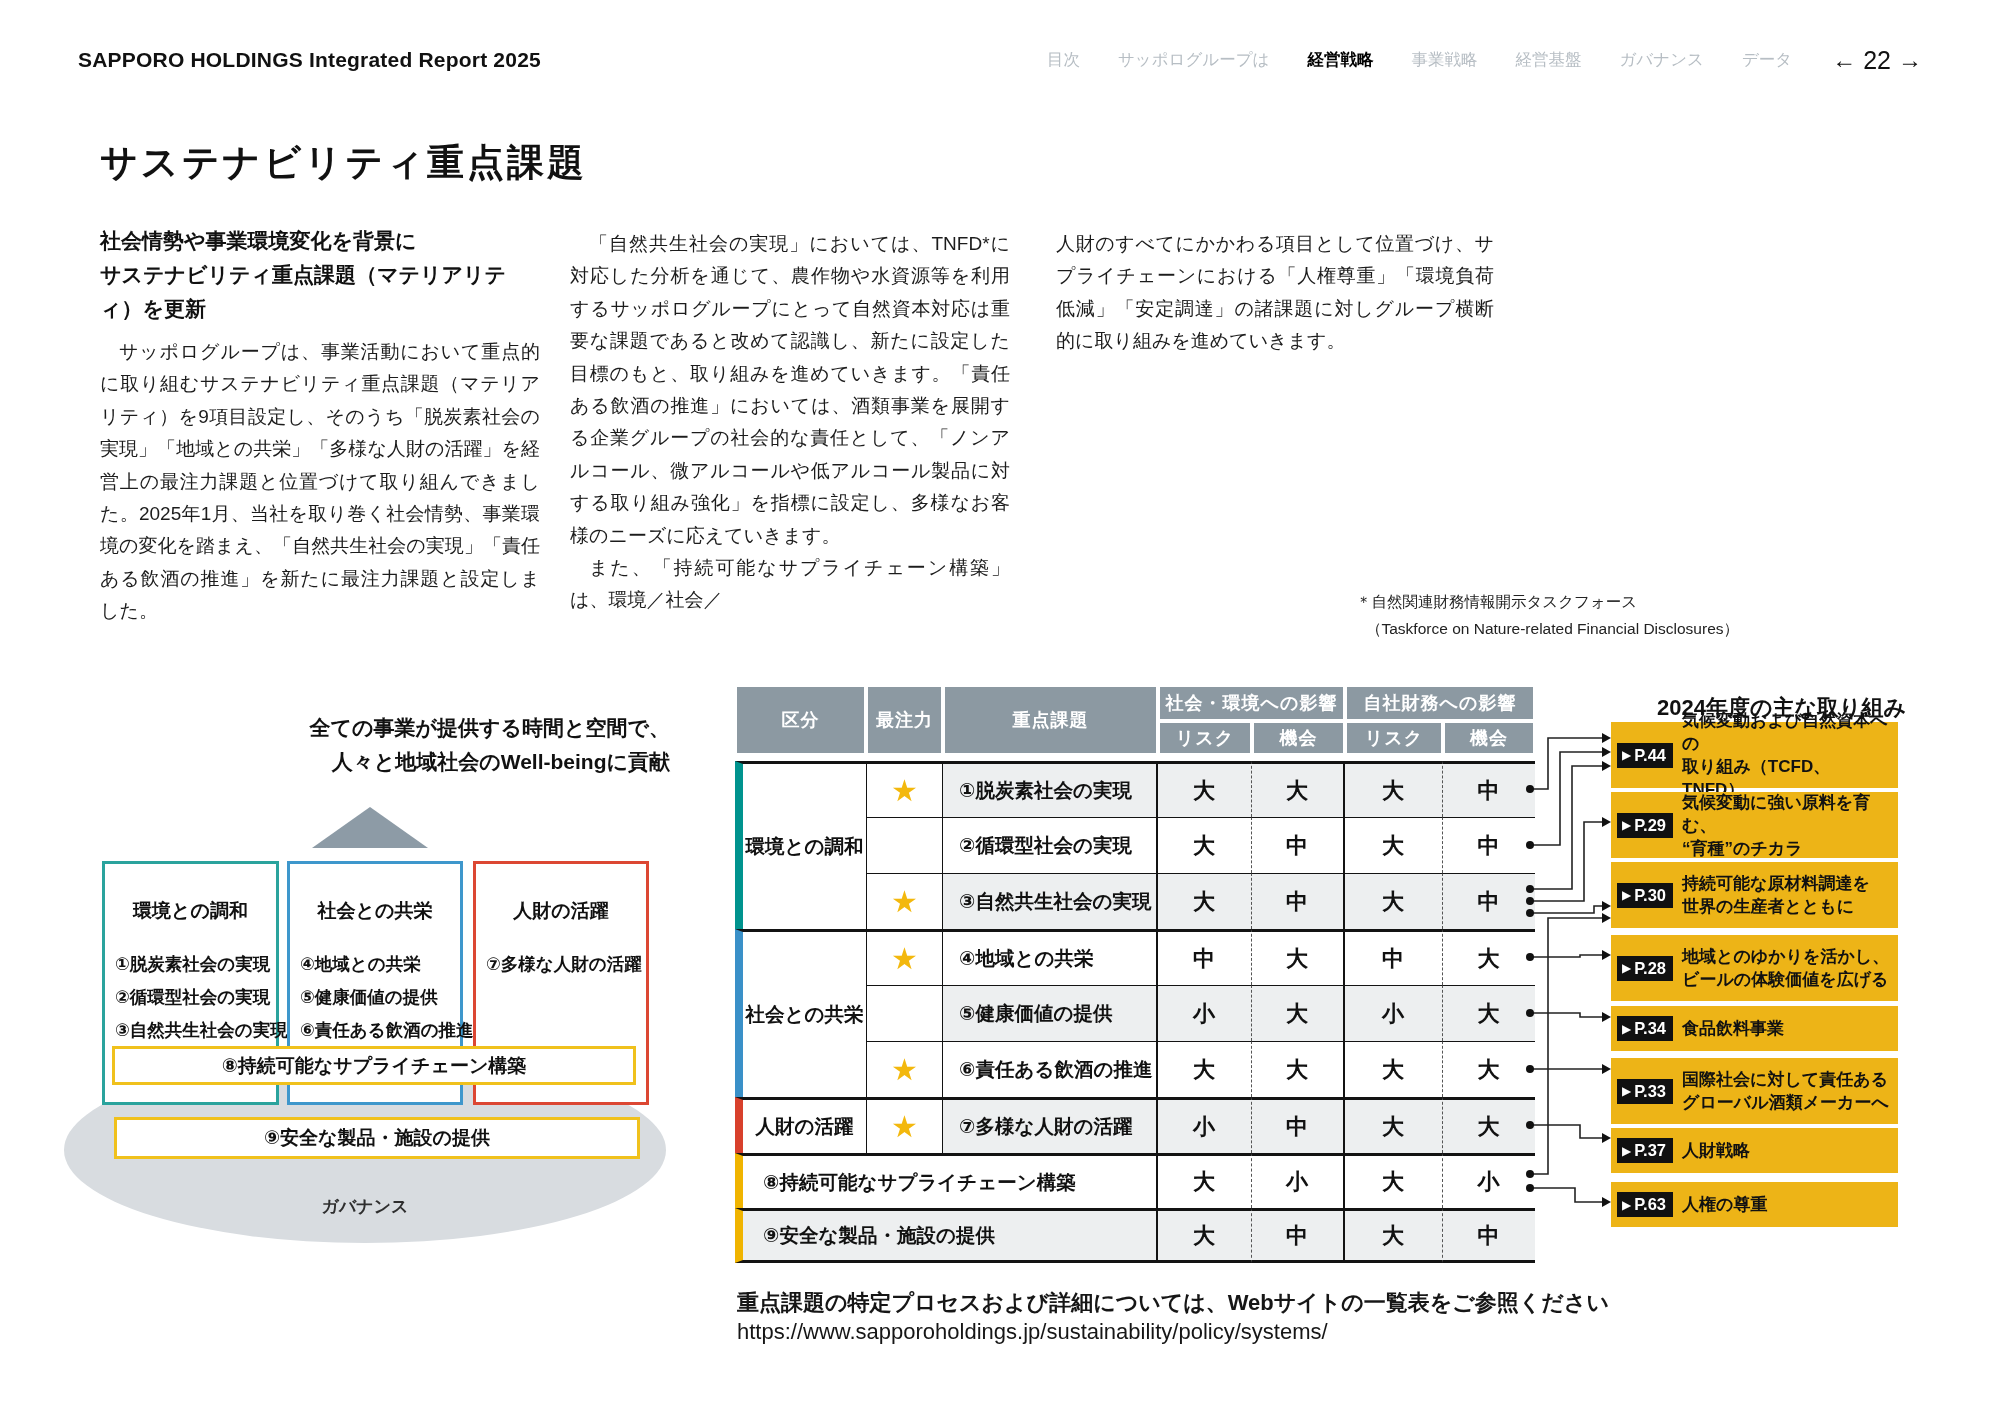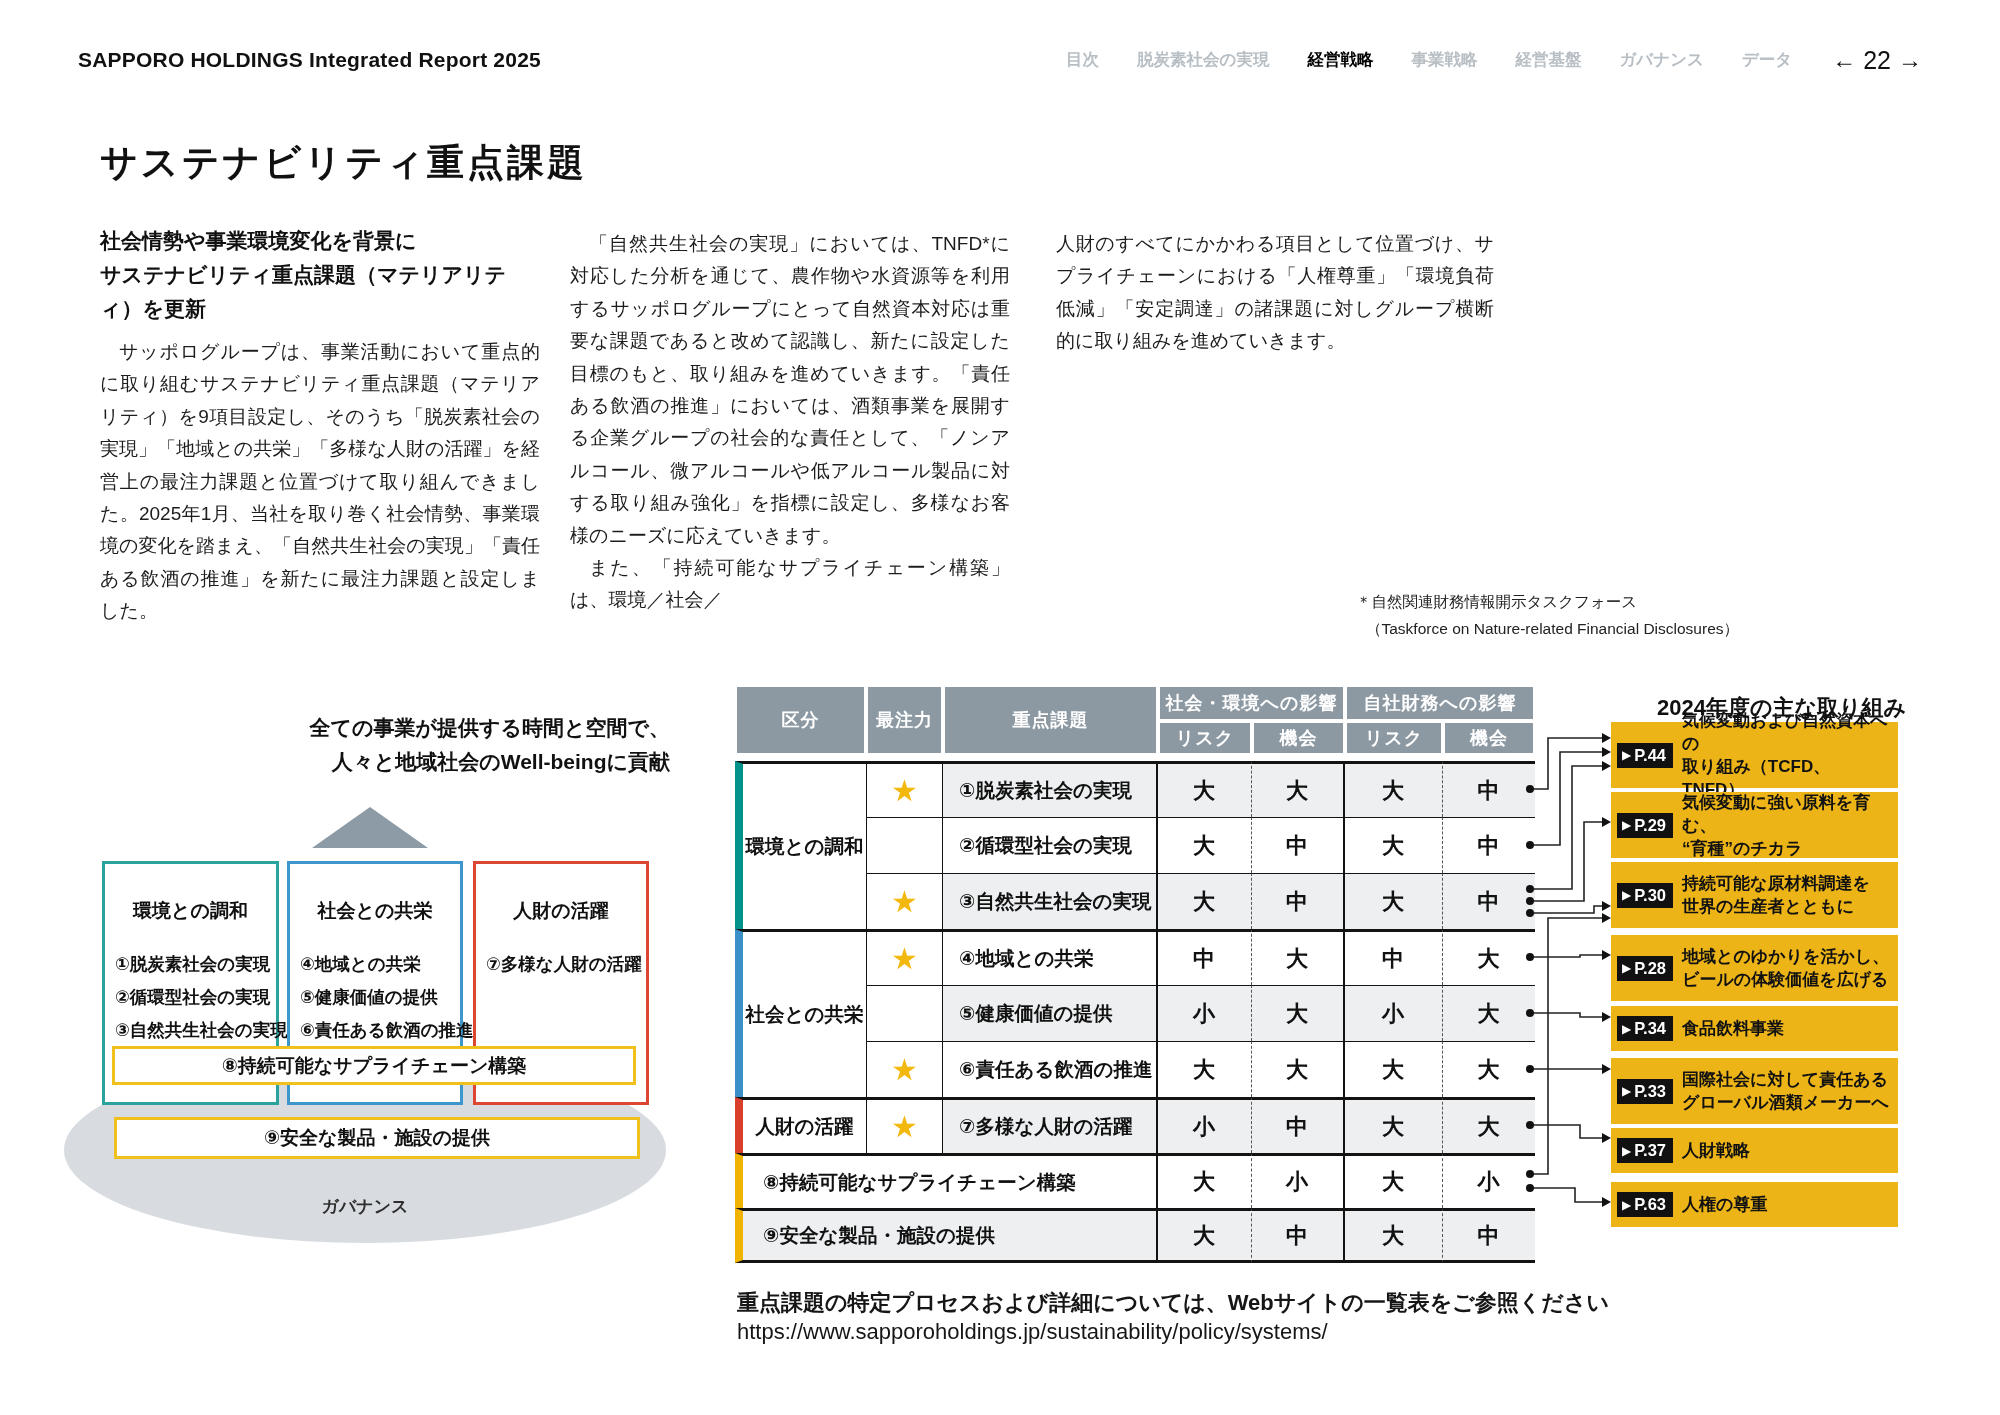--- a/index.html
+++ b/index.html
@@ -6,21 +6,21 @@
   html,body { background:#ffffff; }
   body { font-family:"Liberation Sans","DejaVu Sans",sans-serif; color:#1b1b1b; }
   #page { position:relative; width:2000px; height:1415px; background:#ffffff; overflow:hidden; }
 
   
   .top-header { position:absolute; left:78px; right:78px; top:42px; height:36px;
     display:flex; align-items:center; justify-content:space-between; }
   .brand { font-size:21px; font-weight:700; letter-spacing:.2px; color:#111; }
   .hdr-right { display:flex; align-items:center; gap:40px; }
   .nav { display:flex; align-items:center; gap:38px; }
-  .nav a { text-decoration:none; font-size:16.5px; font-weight:700; color:#b7bec4; cursor:pointer; }
+  .nav a { text-decoration:none; font-size:16.5px; font-weight:400; color:#b7bec4; cursor:pointer; }
   .nav a.active { color:#000000; font-weight:700; }
   .pager { display:flex; align-items:center; gap:7px; font-size:24px; color:#111; }
   .pager .pg { font-size:25px; font-weight:500; }
   .pager span { cursor:pointer; }
 
   
   .page-title { position:absolute; left:100px; top:138px; font-size:37px; font-weight:700; letter-spacing:3px; color:#111; }
 
   
   .tcol { position:absolute; top:224px; width:440px; font-size:19px; line-height:32.4px; text-align:justify; color:#1c1c1c; }
@@ -102,21 +102,21 @@
 </head>
 <body>
 
 <div id="page">
 
   <div class="top-header">
     <div class="brand">SAPPORO HOLDINGS Integrated Report 2025</div>
     <div class="hdr-right">
       <div class="nav">
         <a>目次</a>
-        <a>脱炭素社会の実現</a>
+        <a>サッポログループは</a>
         <a class="active">経営戦略</a>
         <a>事業戦略</a>
         <a>経営基盤</a>
         <a>ガバナンス</a>
         <a>データ</a>
       </div>
       <div class="pager">
         <span>←</span>
         <span class="pg">22</span>
         <span>→</span>

